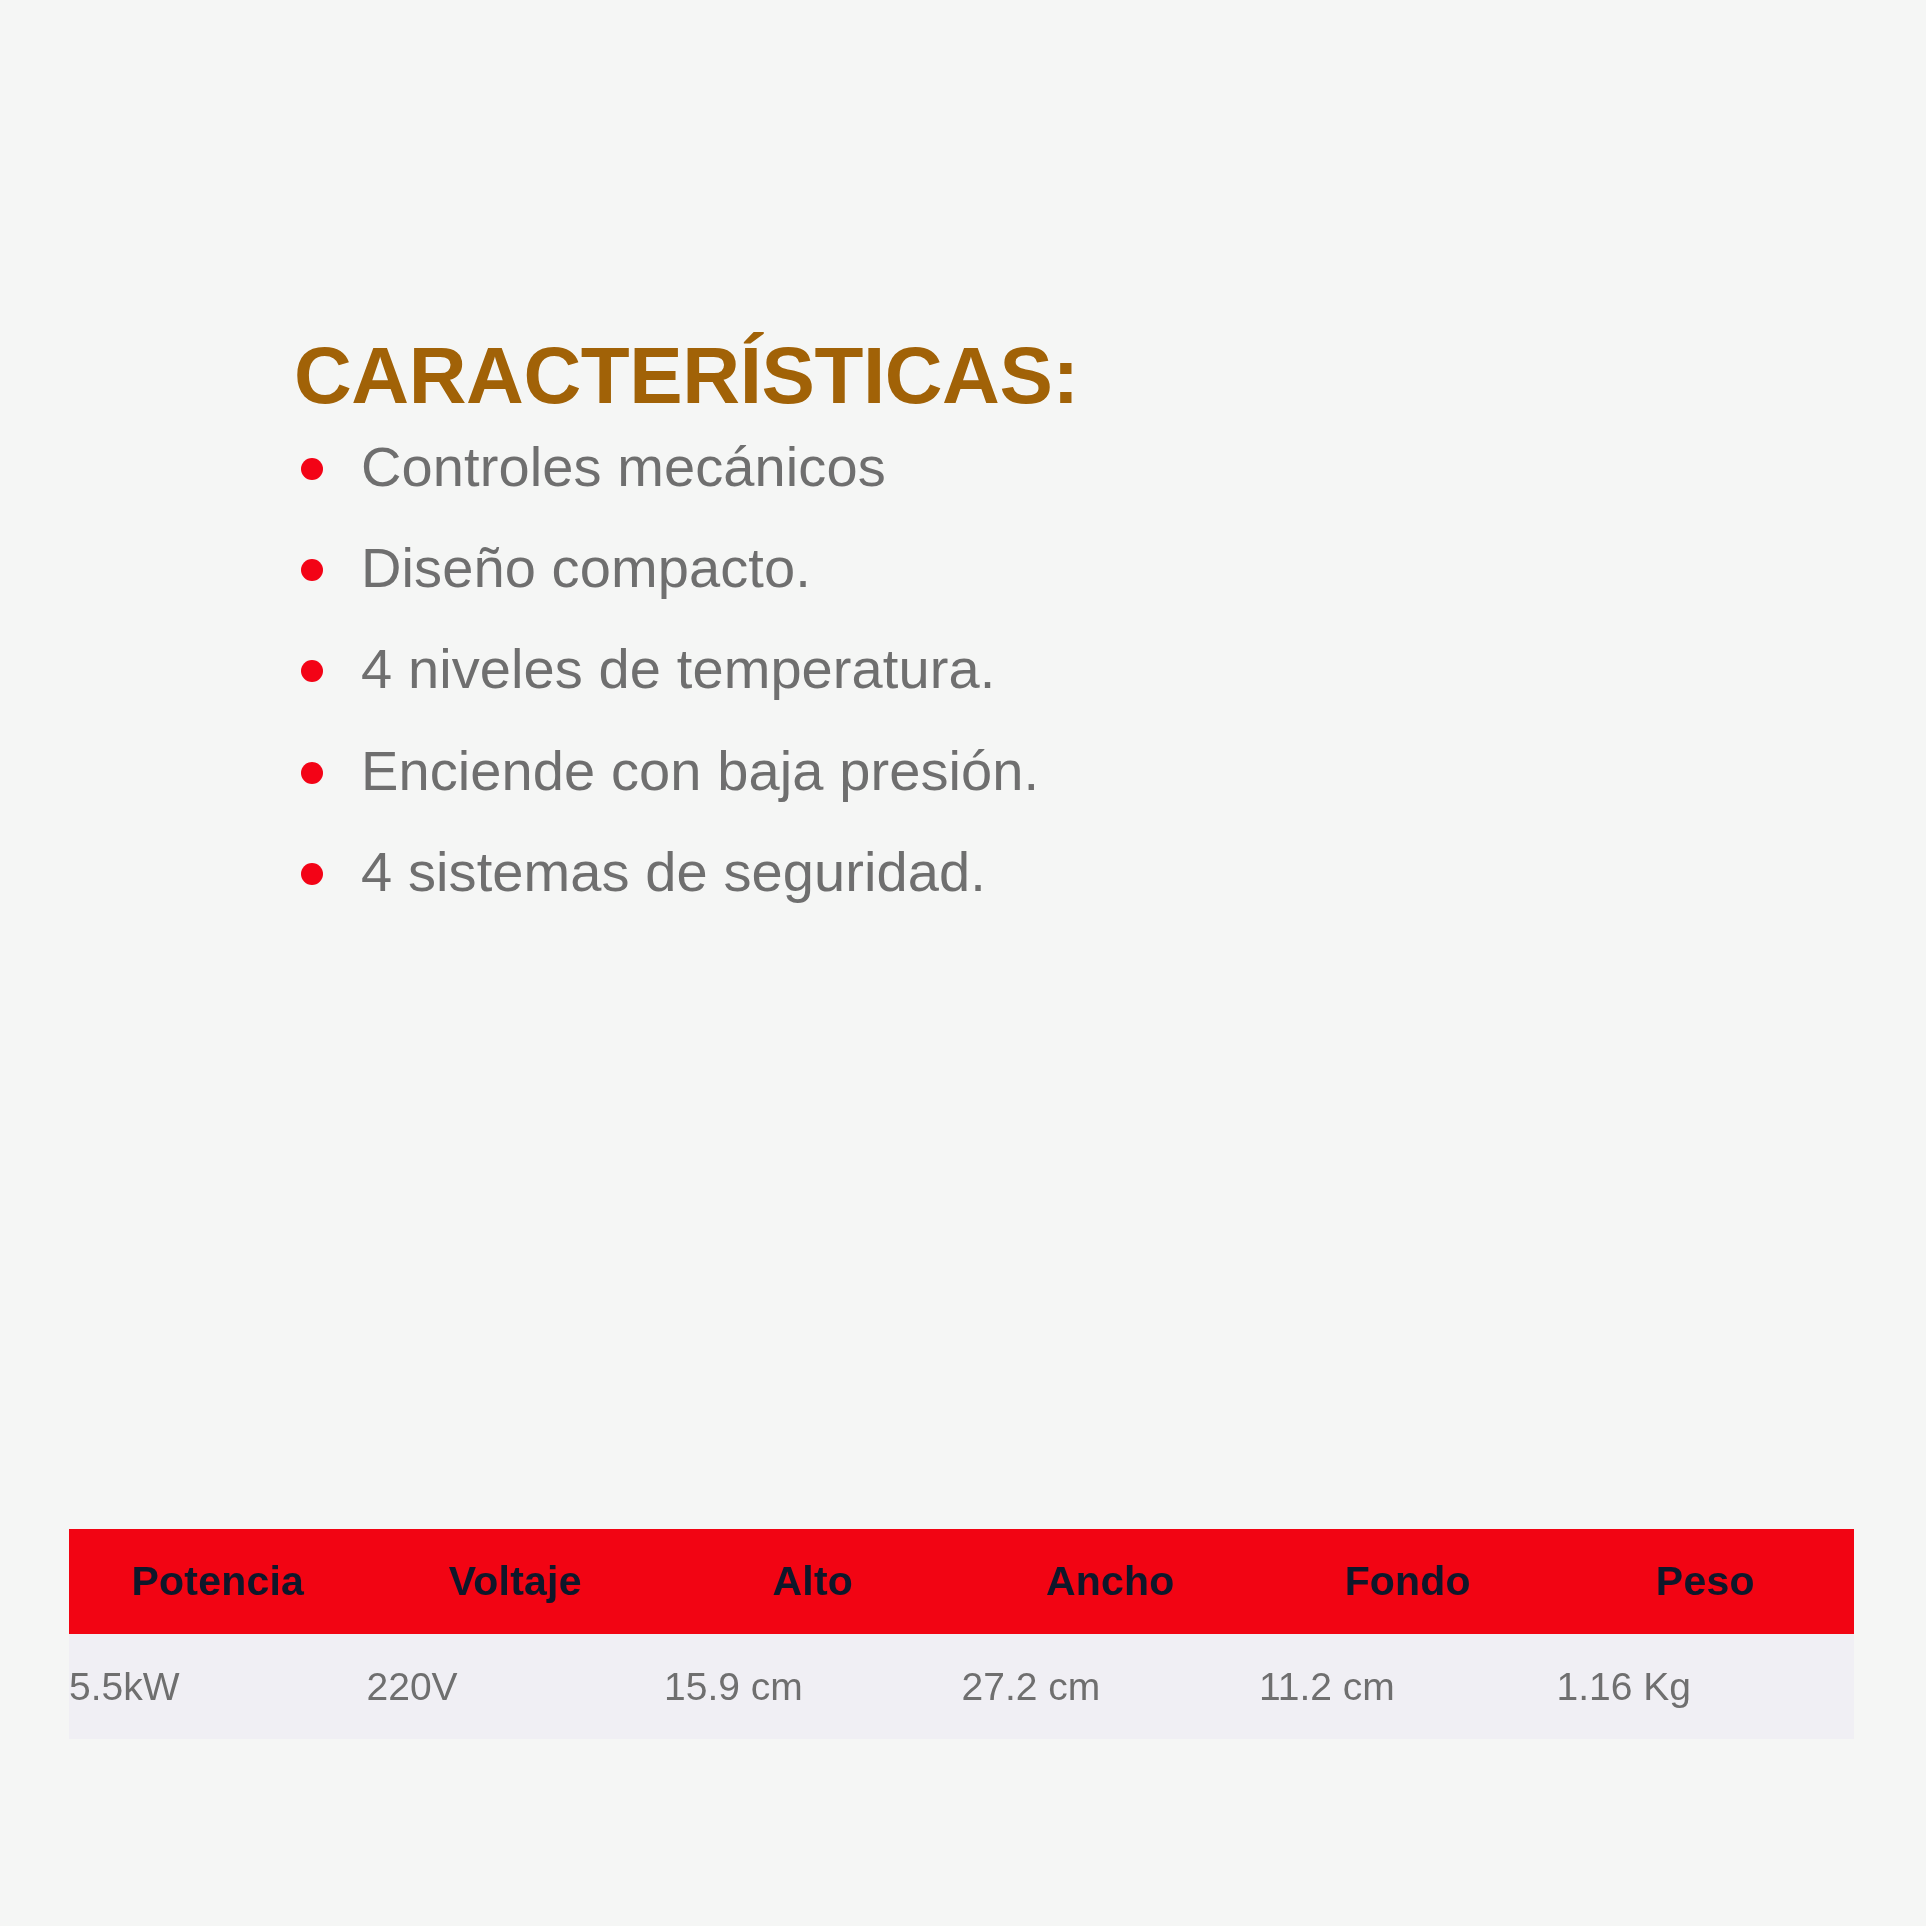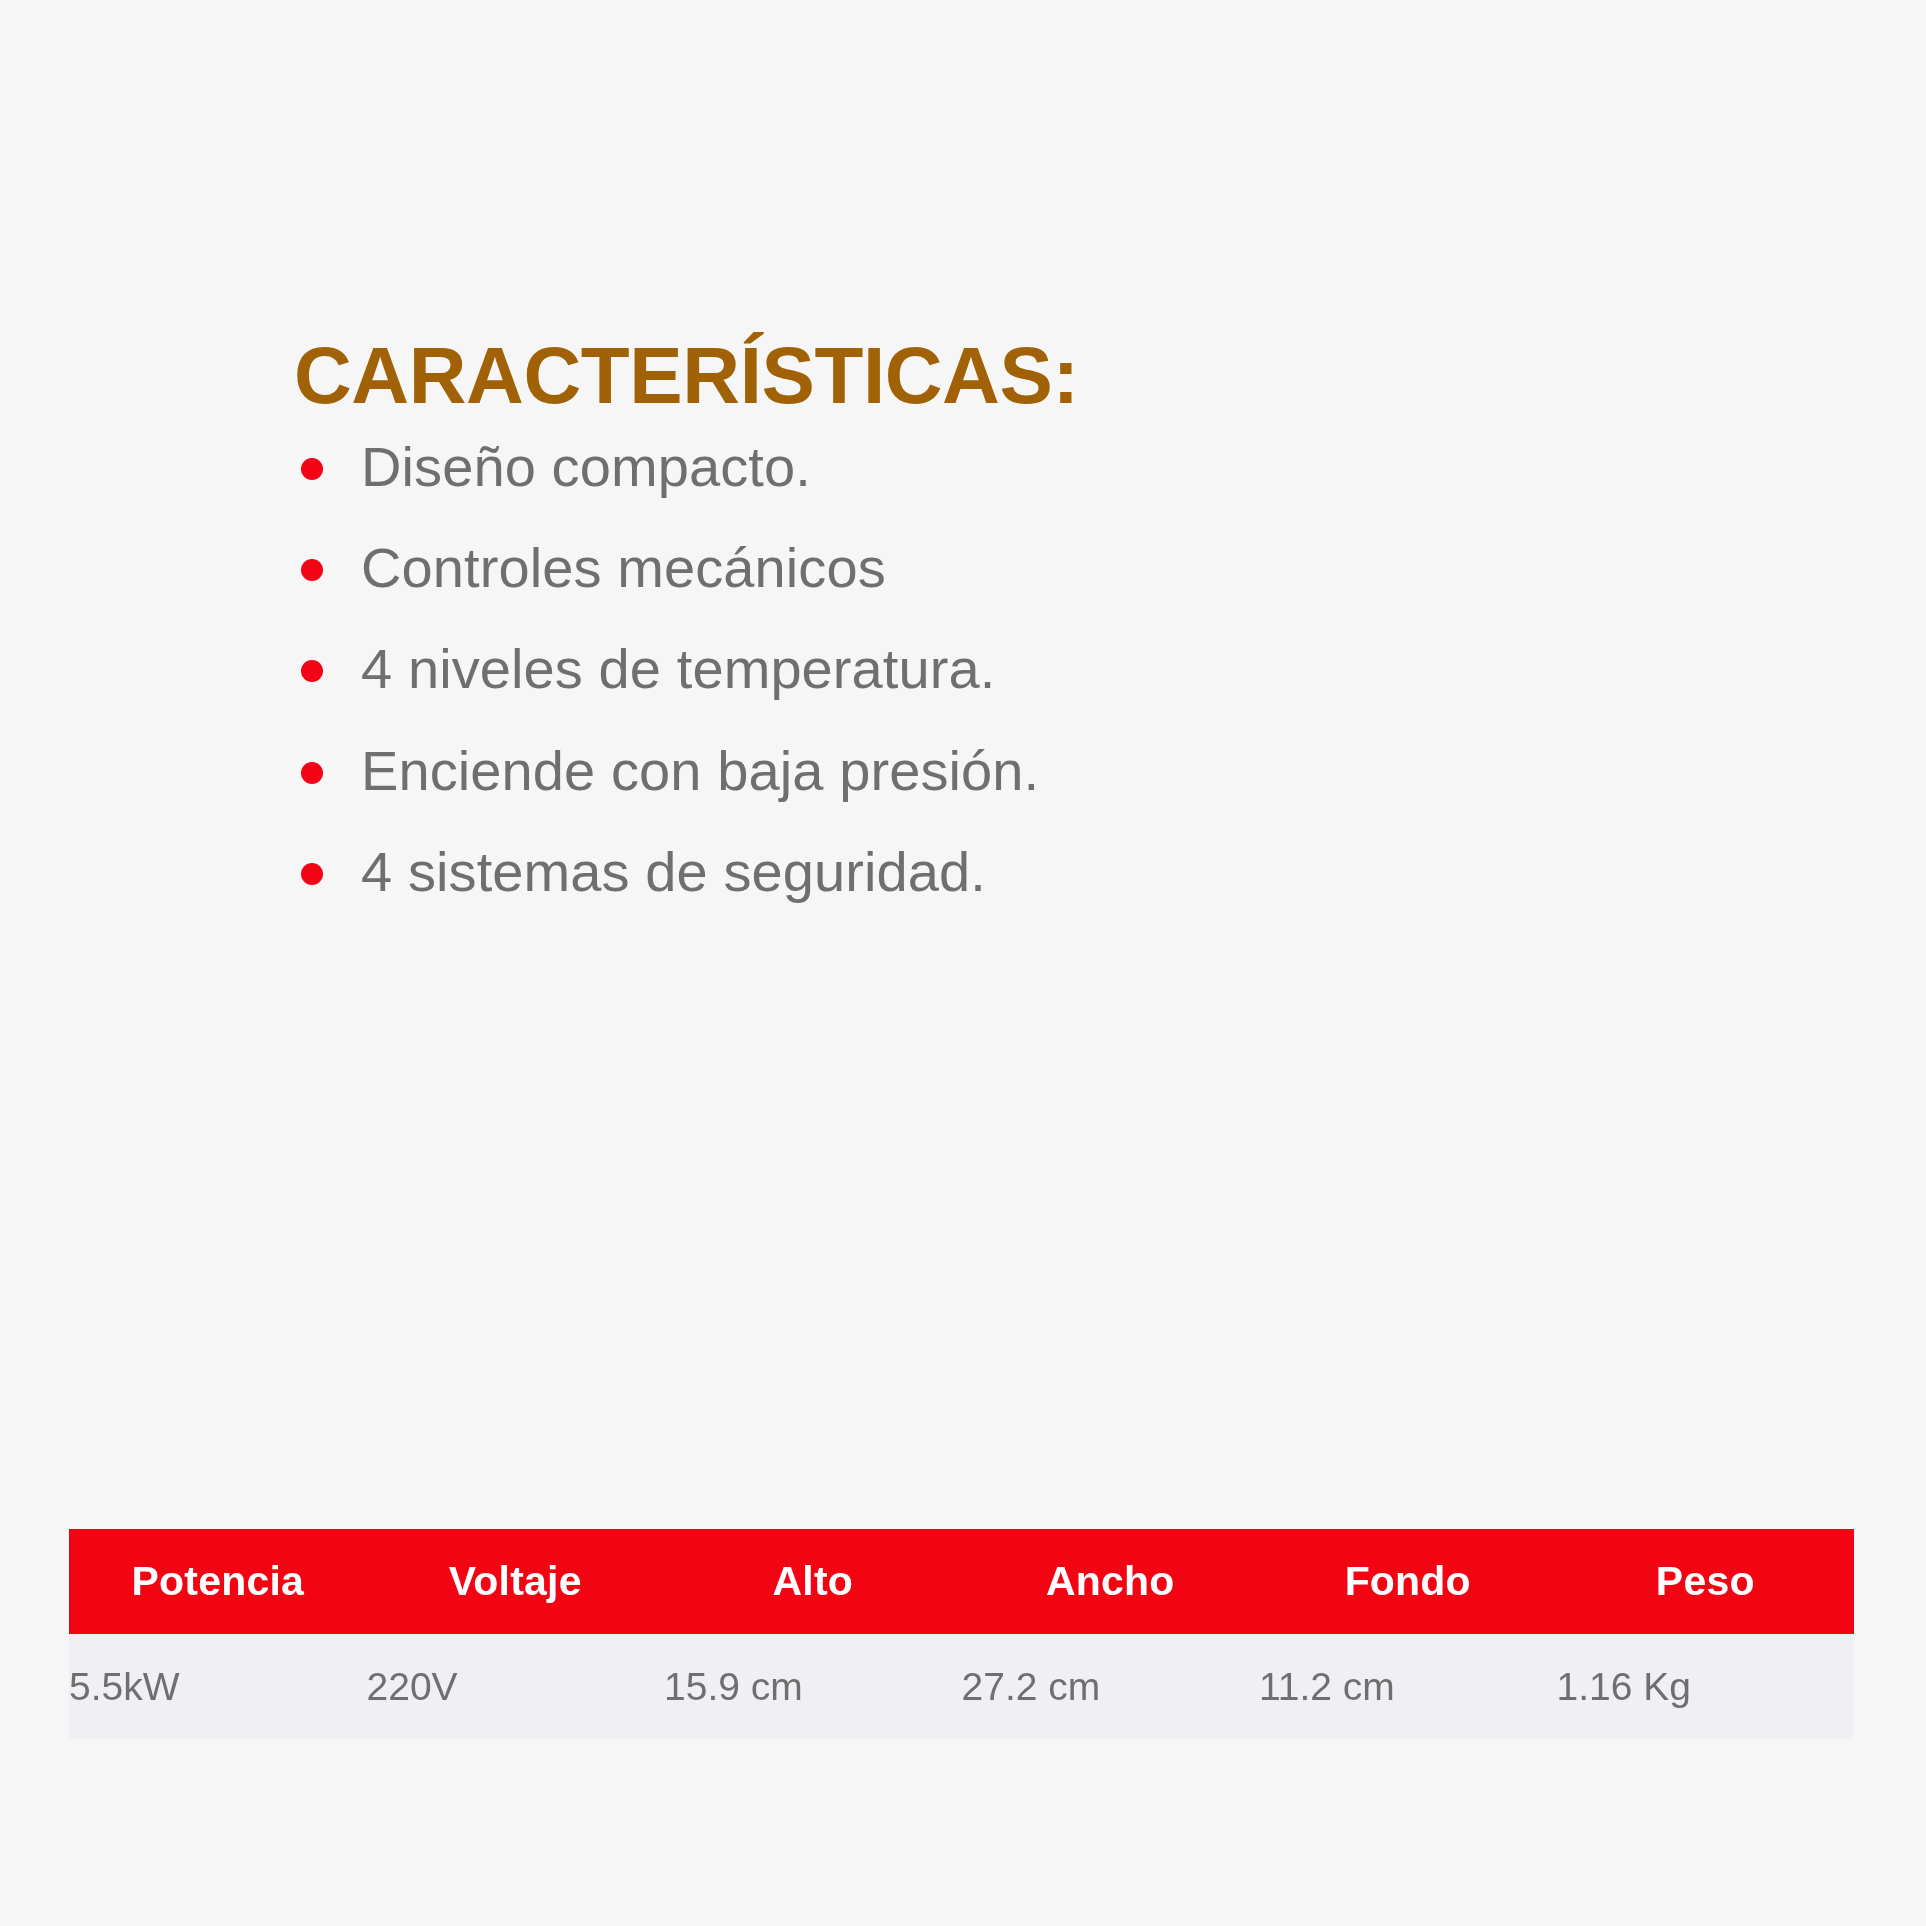--- a/index.html
+++ b/index.html
@@ -74,21 +74,21 @@
     left: 69px;
     top: 1529px;
     width: 1785px;
     border-collapse: collapse;
     table-layout: fixed;
   }
   .spec-table thead tr {
     background: #f20413;
   }
   .spec-table th {
-    color: #ffffff;
+    color: #0f172a;
     font-size: 41px;
     font-weight: 700;
     height: 105px;
     text-align: center;
     vertical-align: middle;
     padding: 0;
     letter-spacing: 0.2px;
   }
   .spec-table tbody tr {
     background: #f0eff4;
@@ -107,26 +107,26 @@
 <body>
 
 <div class="page">
 
   <h1 class="features-title">CARACTERÍSTICAS:</h1>
 
   <ul class="features-list">
 
     <li class="feature-item">
       <span class="feature-bullet"></span>
-      <span class="feature-text">Diseño compacto.</span>
+      <span class="feature-text">Controles mecánicos</span>
     </li>
 
     <li class="feature-item">
       <span class="feature-bullet"></span>
-      <span class="feature-text">Controles mecánicos</span>
+      <span class="feature-text">Diseño compacto.</span>
     </li>
 
     <li class="feature-item">
       <span class="feature-bullet"></span>
       <span class="feature-text">4 niveles de temperatura.</span>
     </li>
 
     <li class="feature-item">
       <span class="feature-bullet"></span>
       <span class="feature-text">Enciende con baja presión.</span>

